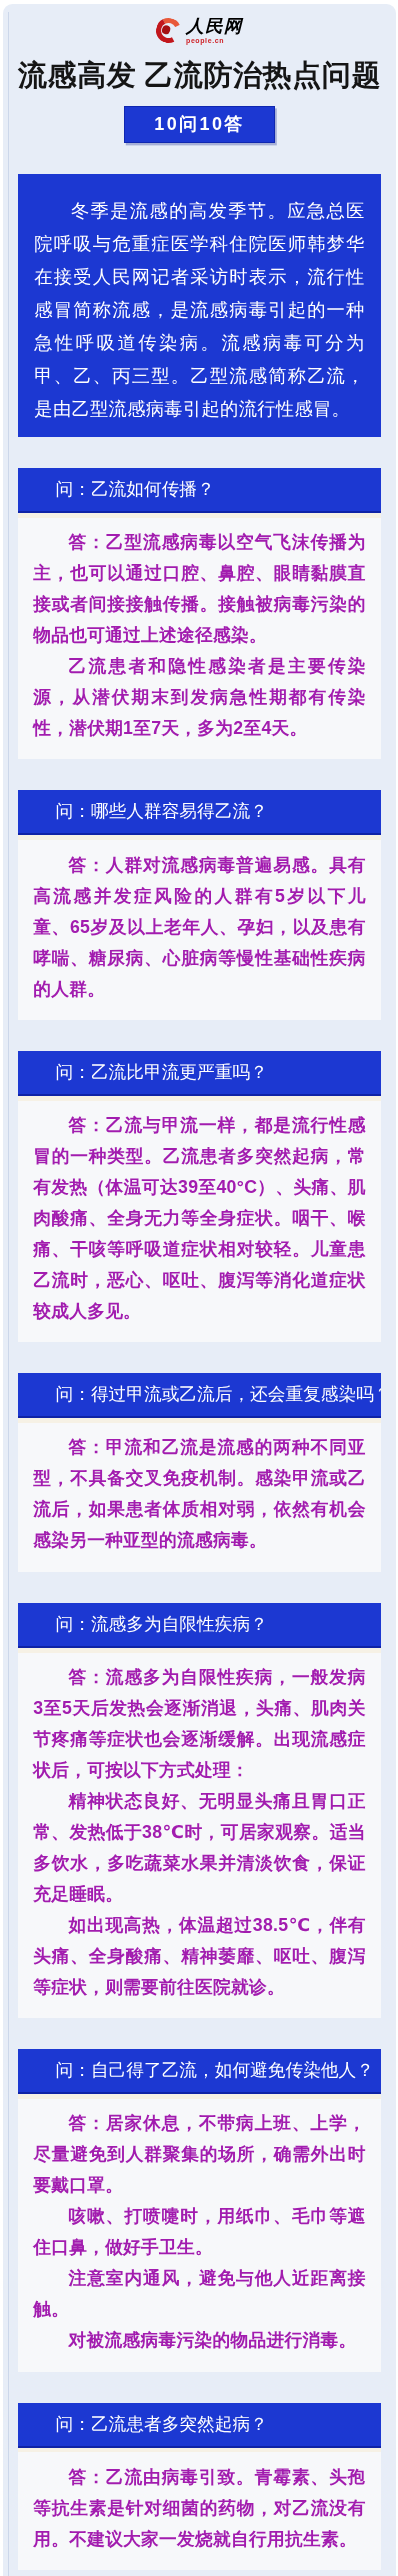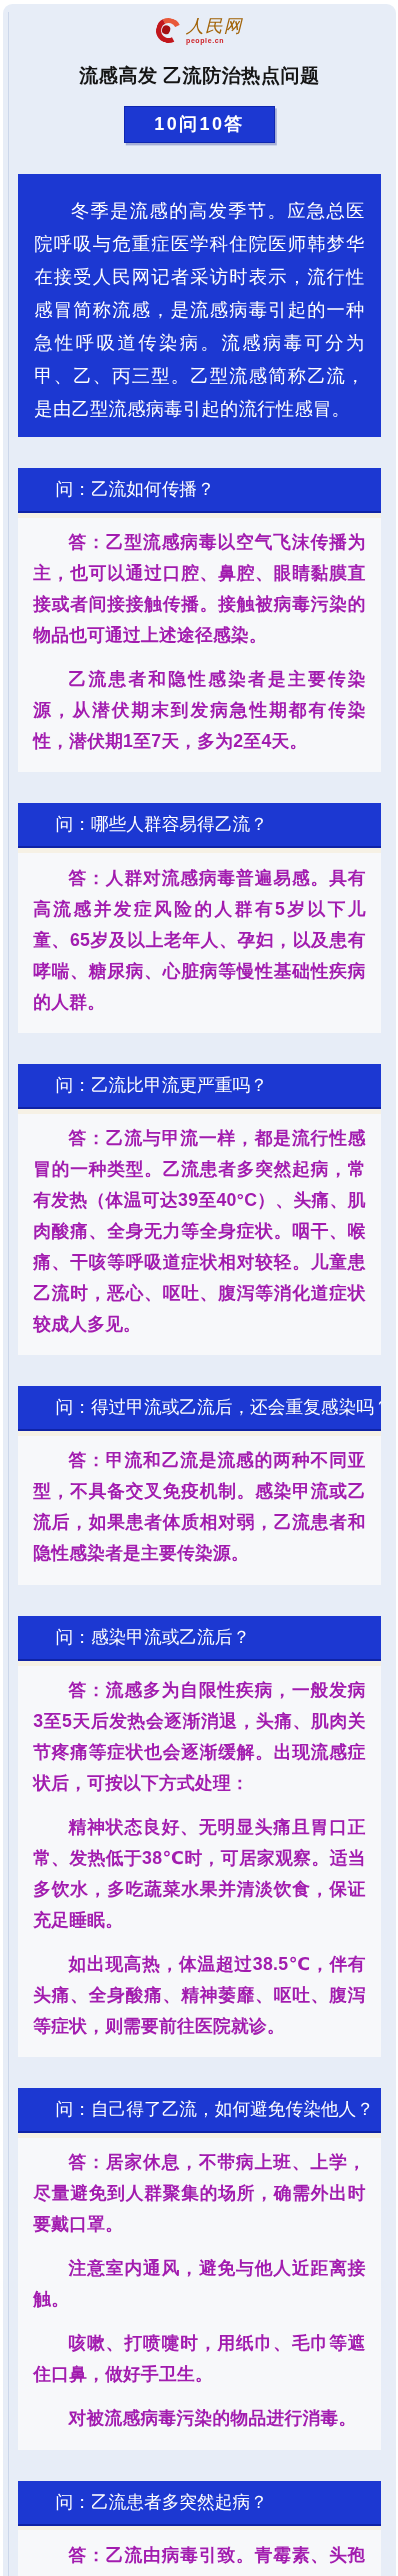--- a/index.html
+++ b/index.html
@@ -47,40 +47,40 @@
     left: 0.6px; top: 3px;
     width: 8.9px; height: 8.9px;
     border-radius: 50%;
     background: #a50f12;
   }
   .logo-text { display: inline-block; text-align: left; line-height: 1; }
   .logo-cn {
     display: block;
     font-family: "Liberation Serif", "DejaVu Serif", serif;
     font-style: italic;
-    font-weight: 400;
+    font-weight: 700;
     font-size: 17.7px;
-    color: #a16207;
+    color: #000000;
     letter-spacing: 1.2px;
   }
   .logo-en {
     display: block;
     margin-top: 1.2px;
     font-size: 7px;
     font-weight: 700;
     color: #cf1f24;
     letter-spacing: 0.6px;
   }
   
   .title {
     margin: 8.3px 7px 0;
     text-align: center;
     font-family: "Liberation Serif", "DejaVu Serif", serif;
     font-weight: 600;
-    font-size: 19px;
+    font-size: 29px;
     line-height: 35px;
     color: #151515;
     letter-spacing: 0.6px;
   }
   .badge {
     width: 149px;
     margin: 13px auto 8px;
     background: #1c38d2;
     border: 1.8px solid #0f27b0;
     box-shadow: 1.8px 2.4px 0 rgba(18, 34, 140, 0.30);
@@ -136,21 +136,21 @@
   .answer-para {
     margin: 0;
     font-size: 17.7px;
     font-weight: 700;
     color: #a21caf;
     line-height: 31px;
     text-indent: 2em;
     text-align: justify;
     letter-spacing: 0.3px;
   }
-  .answer-para + .answer-para { margin-top: 13px; }
+  .answer-para + .answer-para { }
 </style>
 </head>
 <body>
 
 <div class="page">
   <div class="card">
     <div class="edge-line"></div>
 
     <div class="masthead">
       <div class="logo">
@@ -201,45 +201,45 @@
             <p class="answer-para">答：乙流与甲流一样，都是流行性感冒的一种类型。乙流患者多突然起病，常有发热（体温可达39至40°C）、头痛、肌肉酸痛、全身无力等全身症状。咽干、喉痛、干咳等呼吸道症状相对较轻。儿童患乙流时，恶心、呕吐、腹泻等消化道症状较成人多见。</p>
           </div>
   </section>
 
   <section class="qa-section">
     <div class="qa-header">
       <span>问：得过甲流或乙流后，还会重复感染吗？</span>
     </div>
     <div class="qa-cream"></div>
     <div class="qa-body">
-            <p class="answer-para">答：甲流和乙流是流感的两种不同亚型，不具备交叉免疫机制。感染甲流或乙流后，如果患者体质相对弱，乙流患者和隐性感染者是主要传染源。</p>
-          </div>
-  </section>
-
-  <section class="qa-section">
-    <div class="qa-header">
-      <span>问：感染甲流或乙流后？</span>
+            <p class="answer-para">答：甲流和乙流是流感的两种不同亚型，不具备交叉免疫机制。感染甲流或乙流后，如果患者体质相对弱，依然有机会感染另一种亚型的流感病毒。</p>
+          </div>
+  </section>
+
+  <section class="qa-section">
+    <div class="qa-header">
+      <span>问：流感多为自限性疾病？</span>
     </div>
     <div class="qa-cream"></div>
     <div class="qa-body">
             <p class="answer-para">答：流感多为自限性疾病，一般发病3至5天后发热会逐渐消退，头痛、肌肉关节疼痛等症状也会逐渐缓解。出现流感症状后，可按以下方式处理：</p>
             <p class="answer-para">精神状态良好、无明显头痛且胃口正常、发热低于38℃时，可居家观察。适当多饮水，多吃蔬菜水果并清淡饮食，保证充足睡眠。</p>
             <p class="answer-para">如出现高热，体温超过38.5℃，伴有头痛、全身酸痛、精神萎靡、呕吐、腹泻等症状，则需要前往医院就诊。</p>
           </div>
   </section>
 
   <section class="qa-section">
     <div class="qa-header">
       <span>问：自己得了乙流，如何避免传染他人？</span>
     </div>
     <div class="qa-cream"></div>
     <div class="qa-body">
             <p class="answer-para">答：居家休息，不带病上班、上学，尽量避免到人群聚集的场所，确需外出时要戴口罩。</p>
+            <p class="answer-para">咳嗽、打喷嚏时，用纸巾、毛巾等遮住口鼻，做好手卫生。</p>
             <p class="answer-para">注意室内通风，避免与他人近距离接触。</p>
-            <p class="answer-para">咳嗽、打喷嚏时，用纸巾、毛巾等遮住口鼻，做好手卫生。</p>
             <p class="answer-para">对被流感病毒污染的物品进行消毒。</p>
           </div>
   </section>
 
   <section class="qa-section">
     <div class="qa-header">
       <span>问：乙流患者多突然起病？</span>
     </div>
     <div class="qa-cream"></div>
     <div class="qa-body">

